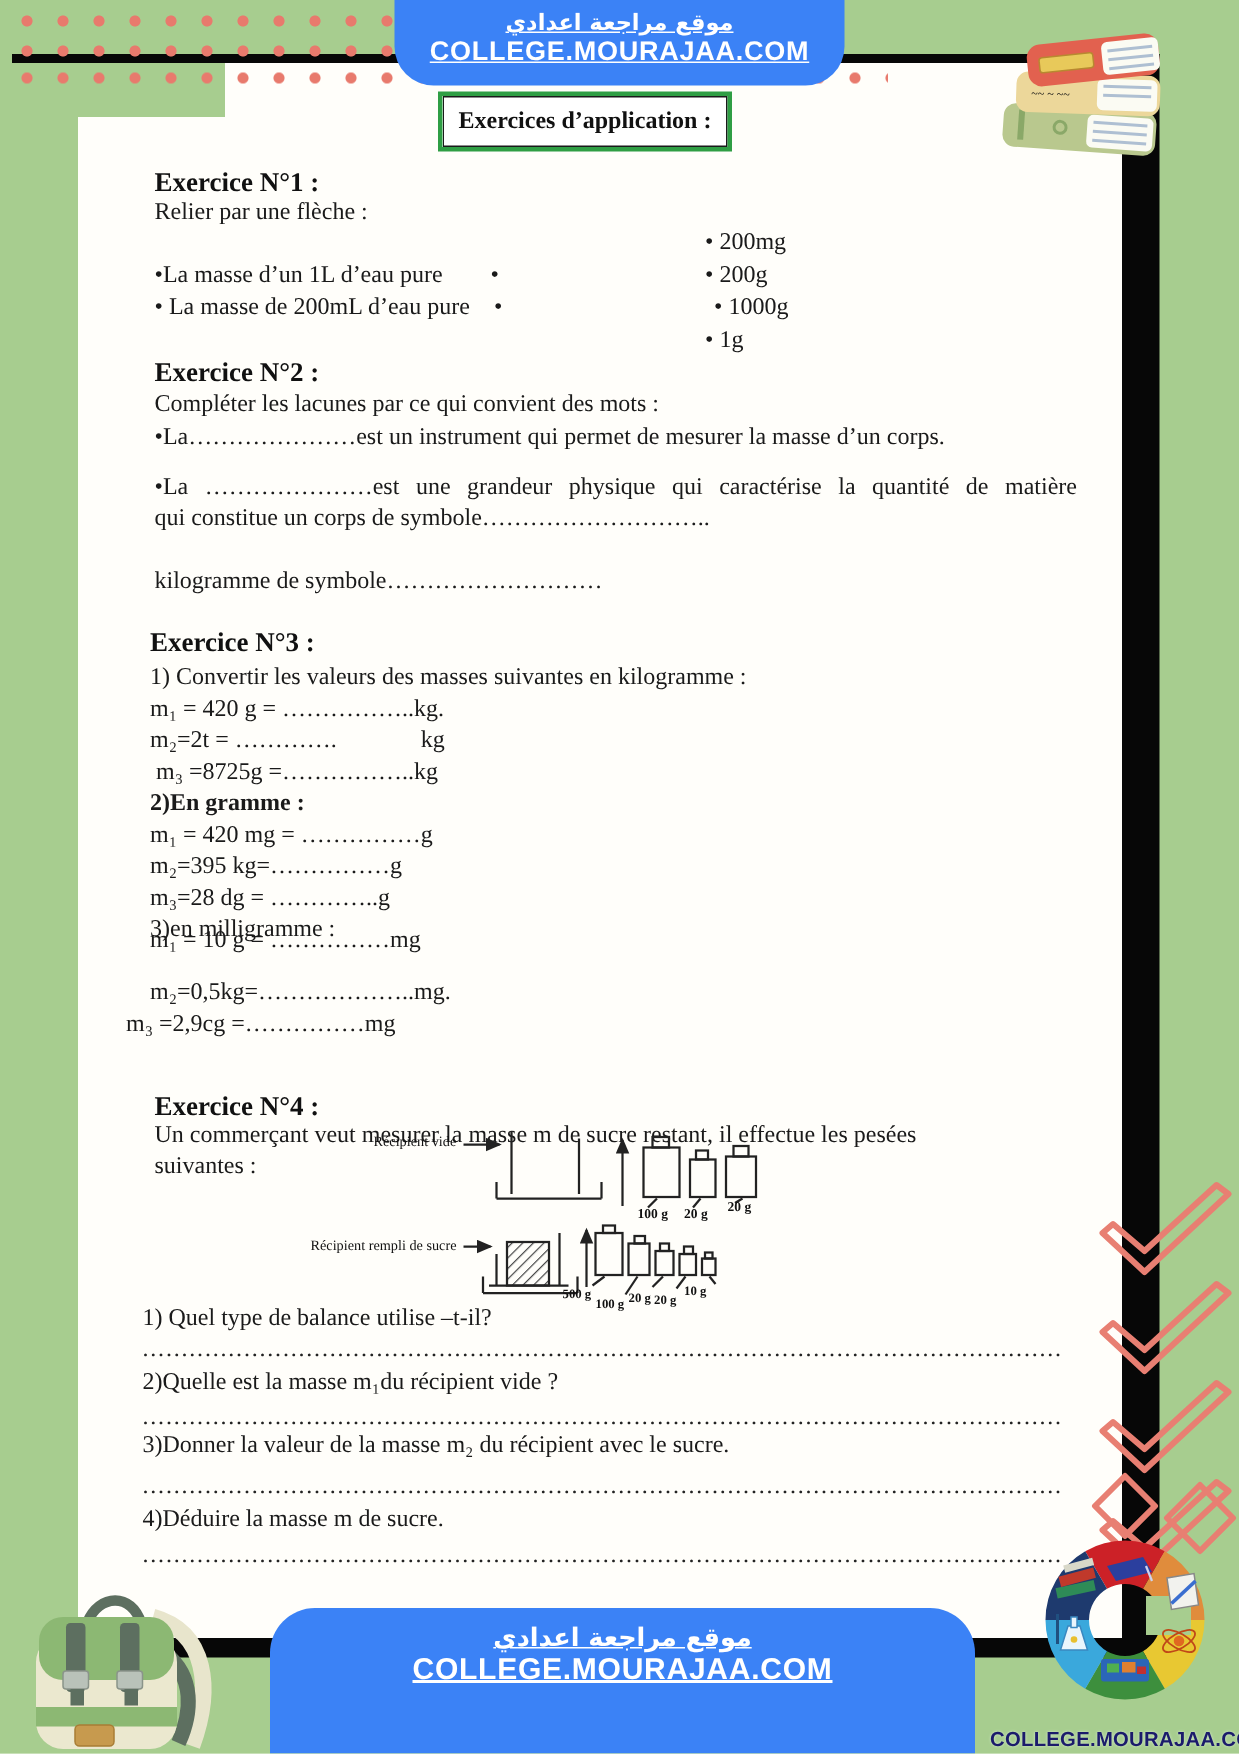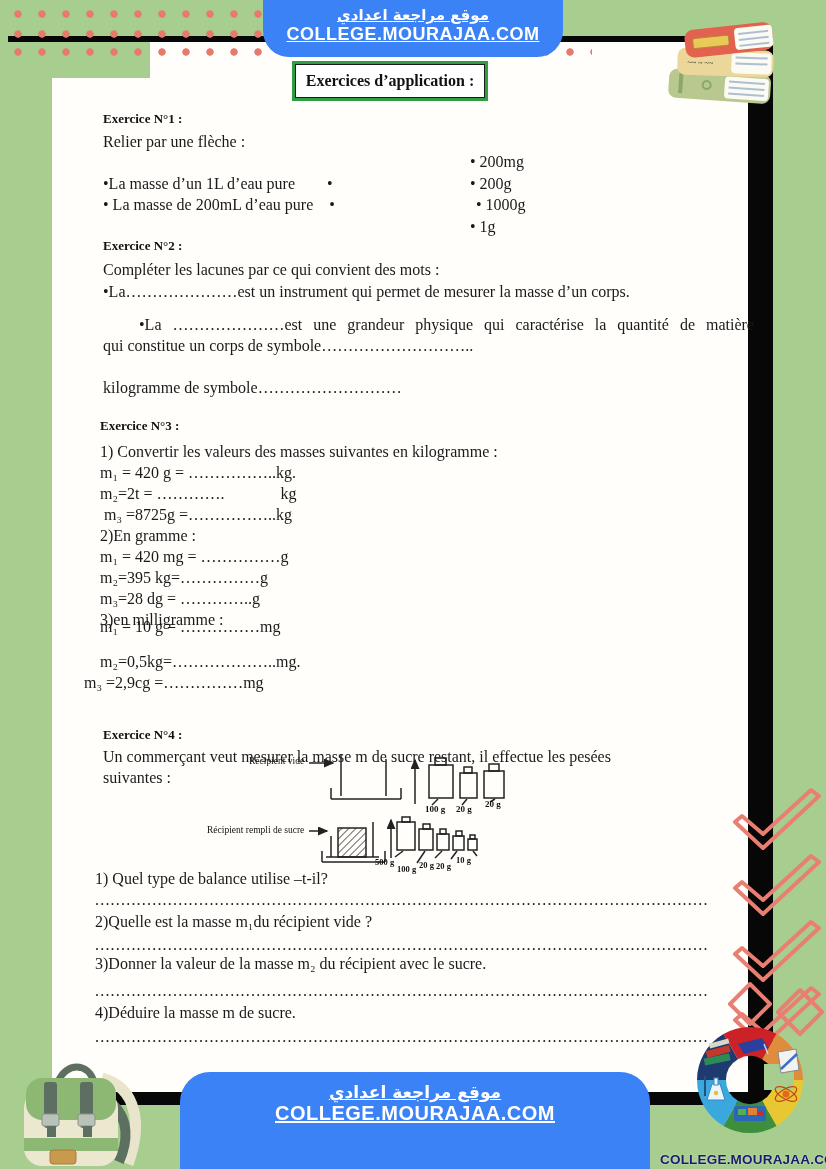--- a/index.html
+++ b/index.html
@@ -28,24 +28,24 @@
   .site-ar{font-family:"DejaVu Sans", sans-serif;font-weight:bold;color:#fff;text-decoration:underline;direction:rtl;}
   .site-url{font-family:"Liberation Sans", sans-serif;font-weight:bold;color:#fff;text-decoration:underline;letter-spacing:.5px;}
   #header-tab .site-ar{font-size:15px;margin-top:6px;}
   #header-tab .site-url{font-size:18px;}
   #footer-tab .site-ar{font-size:17px;margin-top:10px;}
   #footer-tab .site-url{font-size:20px;}
   
   #title-box{left:240px;top:19px;width:190px;height:34px;border:3px solid #2f9e44;box-shadow:inset 0 0 0 1px #1a1a1a;background:#fff;
     display:flex;align-items:center;justify-content:center;font-weight:bold;font-size:16px;color:#111;}
   
-  .h{font-weight:bold;font-size:13px;color:#111;white-space:pre;}
+  .h{font-weight:bold;font-size:18px;color:#111;white-space:pre;}
   .t{font-size:16px;color:#1a1a1a;white-space:pre;}
   .dots-line{font-size:16px;color:#222;letter-spacing:1.2px;white-space:nowrap;overflow:hidden;width:612px;height:19px;}
-  .wide{word-spacing:7px;margin-left:36px;}
+  .wide{word-spacing:7px;}
   svg text{font-family:"Liberation Serif", serif;fill:#111;}
   .sk{stroke:#222;fill:none;stroke-width:1.5;}
   
   #right-decor{left:725px;top:778px;z-index:6;}
   #books{left:668px;top:2px;z-index:6;}
   #backpack{left:0px;top:1056px;z-index:7;}
   #logo{left:660px;top:1008px;width:166px;height:161px;z-index:7;}
   #logo-text{position:absolute;left:0;right:0;bottom:2px;text-align:center;font-family:"Liberation Sans", sans-serif;
     font-weight:bold;font-size:13.5px;color:#1b1b6b;letter-spacing:.2px;text-shadow:0 0 2px #d8ecd0;}
 </style>
@@ -76,21 +76,21 @@
   <div class="abs t" style="left:51px;top:219px;">Compléter les lacunes par ce qui convient des mots :</div>
   <div class="abs t wide" style="left:51px;top:274px;">•La …………………est une grandeur physique qui caractérise la quantité de matière</div>
   <div class="abs t" style="left:51px;top:295px;">qui constitue un corps de symbole………………………..</div>
   <div class="abs t" style="left:51px;top:337px;">kilogramme de symbole………………………</div>
 
   <div class="abs h" style="left:48px;top:376px;">Exercice N°3 :</div>
   <div class="abs t" style="left:48px;top:401px;">1) Convertir les valeurs des masses suivantes en kilogramme :</div>
   <div class="abs t" style="left:48px;top:422px;">m₁ = 420 g = ……………..kg.</div>
   <div class="abs t" style="left:48px;top:443px;">m₂=2t = ………….              kg</div>
   <div class="abs t" style="left:48px;top:464px;"> m₃ =8725g =……………..kg</div>
-  <div class="abs t" style="left:48px;top:485px;">2)En gramme :</div>
+  <div class="abs t" style="left:48px;top:485px;font-weight:bold;">2)En gramme :</div>
   <div class="abs t" style="left:48px;top:506px;">m₁ = 420 mg = ……………g</div>
   <div class="abs t" style="left:48px;top:527px;">m₂=395 kg=……………g</div>
   <div class="abs t" style="left:48px;top:548px;">m₃=28 dg = …………..g</div>
   <div class="abs t" style="left:48px;top:569px;">3)en milligramme :</div>
   <div class="abs t" style="left:48px;top:576px;">m₁ = 10 g = ……………mg</div>
   <div class="abs t" style="left:48px;top:611px;">m₂=0,5kg=………………..mg.</div>
   <div class="abs t" style="left:32px;top:632px;">m₃ =2,9cg =……………mg</div>
 
   <div class="abs h" style="left:51px;top:685px;">Exercice N°4 :</div>
   <div class="abs t" style="left:51px;top:706px;">Un commerçant veut mesurer la masse m de sucre restant, il effectue les pesées</div>

